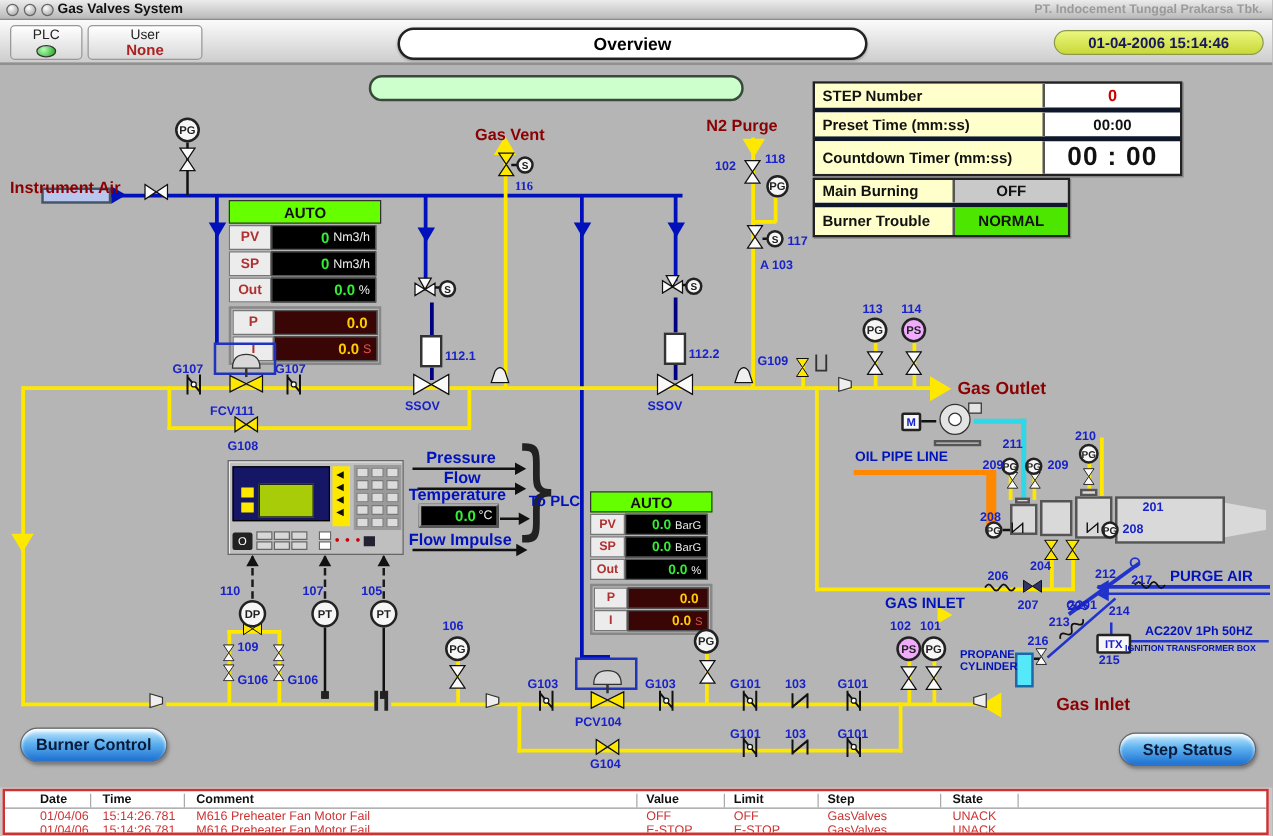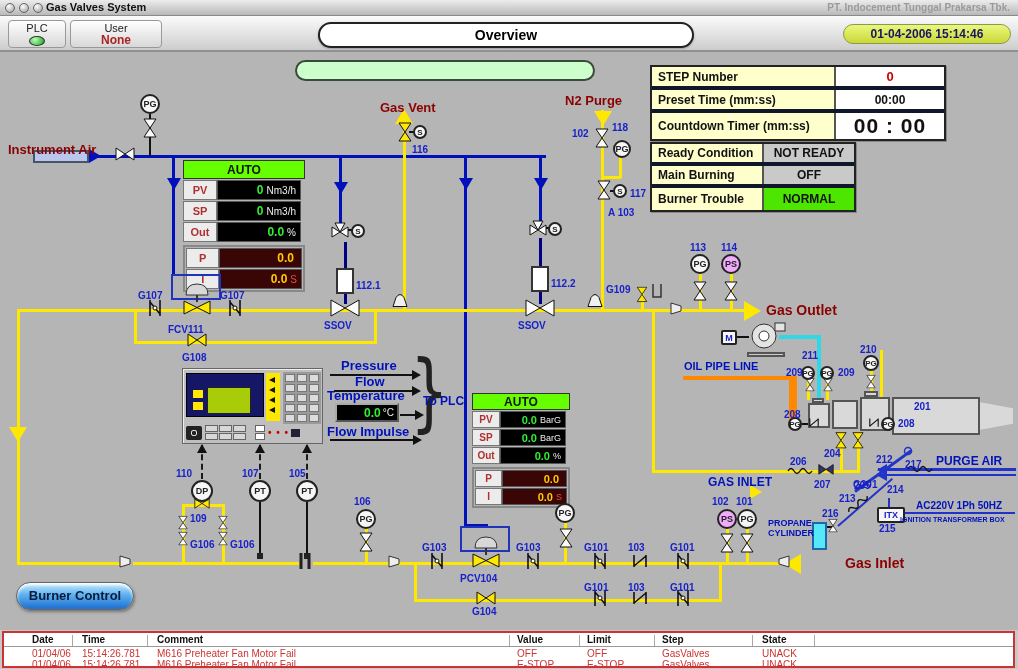--- a/index.html
+++ b/index.html
@@ -156,24 +156,20 @@
         <div class="sval">00:00</div>
       </div>
       <div class="srow">
         <div class="slab">Countdown Timer (mm:ss)</div>
         <div class="sval">00 : 00</div>
       </div>
     </div>
 
     <div class="spanel" id="status-panel" style="left:650px;top:90px;width:206px">
       <div class="srow">
-        <div class="slab">Ready Condition</div>
-        <div class="sval">NOT READY</div>
-      </div>
-      <div class="srow">
         <div class="slab">Main Burning</div>
         <div class="sval">OFF</div>
       </div>
       <div class="srow">
         <div class="slab">Burner Trouble</div>
         <div class="sval green">NORMAL</div>
       </div>
     </div>
 
     <div class="ctl" id="flow-ctl" style="left:183px;top:108px;width:122px">
@@ -306,20 +302,21 @@
       </div>
     </div>
 
     <div id="tempbox">
       <b>0.0</b>
       <i>°C</i>
     </div>
     <div id="brace">}</div>
 
     <div class="bluebtn" style="left:16px;top:530px;width:118px;height:28px;line-height:26px">Burner Control</div>
+    <div class="bluebtn" style="left:895px;top:534px;width:110px;height:27px;line-height:25px">Step Status</div>
   <div class="pipe" style="left: 60px; top: 103px; width: 486px; height: 3px; background: rgb(0, 17, 187);"></div>
       <div class="pipe" style="left: 172px; top: 105px; width: 3px; height: 118px; background: rgb(0, 17, 187);"></div>
       <div class="pipe" style="left: 339px; top: 105px; width: 3px; height: 70px; background: rgb(0, 17, 187);"></div>
       <div class="pipe" style="left: 464px; top: 105px; width: 3px; height: 369px; background: rgb(0, 17, 187);"></div>
       <div class="pipe" style="left: 539px; top: 105px; width: 3px; height: 68px; background: rgb(0, 17, 187);"></div>
       <div class="pipe" style="left: 464px; top: 472px; width: 24px; height: 3px; background: rgb(0, 17, 187);"></div>
       <div class="pipe" style="left: 344px; top: 190px; width: 3px; height: 62px; background: rgb(0, 0, 128);"></div>
       <div class="pipe" style="left: 539px; top: 186px; width: 3px; height: 66px; background: rgb(0, 0, 128);"></div>
       <div class="pipe" style="left: 149px; top: 62px; width: 2px; height: 42px; background: rgb(17, 17, 17);"></div>
       <div class="pipe" style="left: 259px; top: 450px; width: 2px; height: 56px; background: rgb(17, 17, 17);"></div>
@@ -646,21 +643,21 @@
       <span class="lbl lb-t" style="left: 220px; top: 238px;">G107</span>
       <span class="lbl lb-t" style="left: 168px; top: 272px;">FCV111</span>
       <span class="lbl lb-t" style="left: 182px; top: 300px;">G108</span>
       <span class="lbl lb-t" style="left: 356px; top: 228px;">112.1</span>
       <span class="lbl lb-t" style="left: 324px; top: 268px;">SSOV</span>
       <span class="lbl lb-t" style="left: 551px; top: 226px;">112.2</span>
       <span class="lbl lb-t" style="left: 518px; top: 268px;">SSOV</span>
       <span class="lbl lb-t" style="left: 606px; top: 232px;">G109</span>
       <span class="lbl lb-t" style="left: 690px; top: 190px;">113</span>
       <span class="lbl lb-t" style="left: 721px; top: 190px;">114</span>
-      <span class="lbl lb-t" style="left: 412px; top: 92px;">116</span>
+      <span class="lbl lb-t" style="left: 412px; top: 92px; font-family: Liberation Serif, serif;">116</span>
       <span class="lbl lb-t" style="left: 572px; top: 76px;">102</span>
       <span class="lbl lb-t" style="left: 612px; top: 70px;">118</span>
       <span class="lbl lb-t" style="left: 630px; top: 136px;">117</span>
       <span class="lbl lb-t" style="left: 608px; top: 155px;">A 103</span>
       <span class="lbl lb-t" style="left: 176px; top: 416px;">110</span>
       <span class="lbl lb-t" style="left: 242px; top: 416px;">107</span>
       <span class="lbl lb-t" style="left: 289px; top: 416px;">105</span>
       <span class="lbl lb-t" style="left: 190px; top: 461px;">109</span>
       <span class="lbl lb-t" style="left: 190px; top: 487px;">G106</span>
       <span class="lbl lb-t" style="left: 230px; top: 487px;">G106</span>

